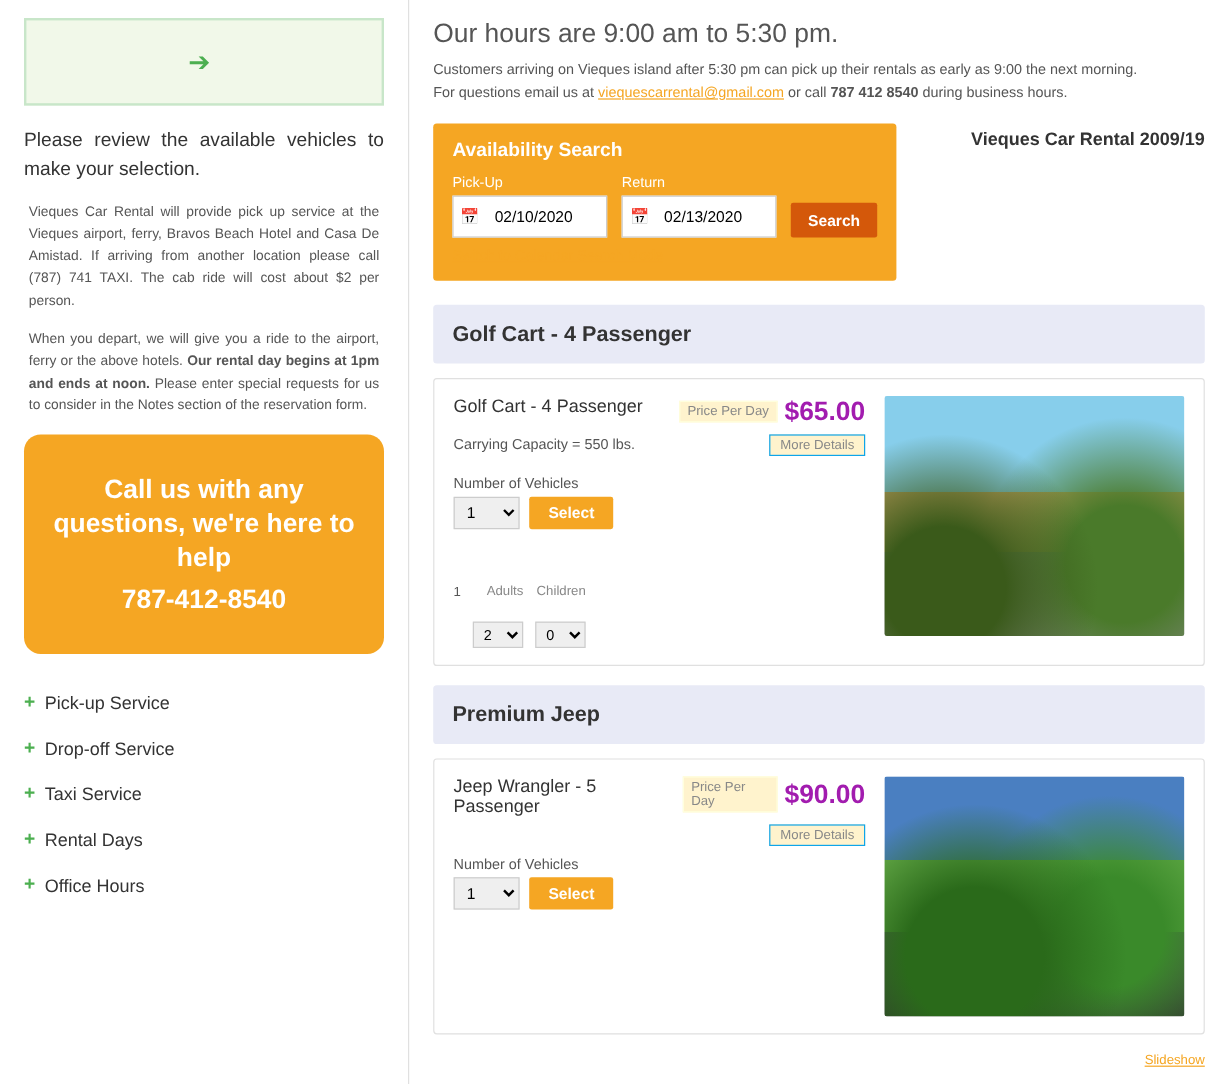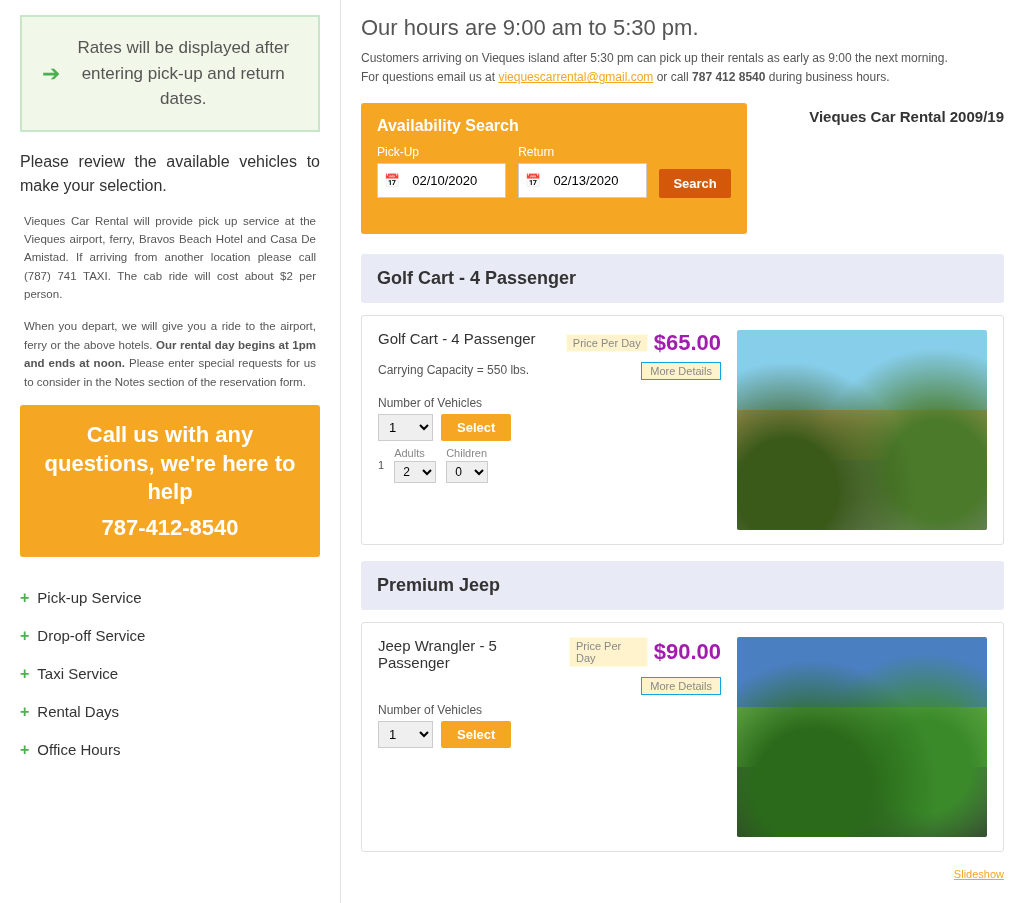--- a/index.html
+++ b/index.html
@@ -42,22 +42,22 @@
       line-height: 1.6;
       margin-bottom: 14px;
       padding: 0 4px;
     }
     .info-text strong { font-weight: bold; }
 
     .call-box {
       background: #f5a623;
       color: #fff;
       text-align: center;
-      padding: 16px 20px;
-      border-radius: 3px;
+      padding: 32px 20px;
+      border-radius: 14px;
       margin-bottom: 22px;
     }
     .call-box .call-text {
       font-size: 22px;
       font-weight: bold;
       line-height: 1.3;
       margin-bottom: 8px;
     }
     .call-box .call-number {
       font-size: 22px;
@@ -214,21 +214,21 @@
       background: #f5a623;
       color: #fff;
       border: none;
       padding: 6px 16px;
       font-size: 13px;
       font-weight: bold;
       cursor: pointer;
       border-radius: 2px;
     }
     .adults-children { display: flex; gap: 10px; align-items: center; font-size: 11px; color: #555; }
-    .adults-children .ac-group { display: flex; flex-direction: column; align-items: flex-start; gap: 2px; }
+    .adults-children .ac-group { display: flex; flex-direction: column; align-items: flex-end; gap: 19px; margin-top: 40px; }
     .ac-label { font-size: 11px; color: #888; }
     .ac-row { display: flex; align-items: center; gap: 4px; }
     .ac-select { padding: 2px 4px; border: 1px solid #ccc; font-size: 12px; width: 42px; }
     .remove-btn {
       background: #2e5fa3;
       color: #fff;
       border: none;
       padding: 7px 16px;
       font-size: 12px;
       cursor: pointer;
@@ -279,21 +279,20 @@
 </head>
 <body>
 
 <div class="page-wrapper">
 
   <div class="sidebar">
 
     <div class="rates-box">
       <div class="rates-box-inner">
         <span class="arrow">➔</span>
-        <span>Rates will be displayed after entering pick-up and return dates.</span>
       </div>
     </div>
 
     <p class="review-text">Please  review  the  available vehicles to make your selection.</p>
 
     <p class="info-text">
       <span>Vieques Car Rental will provide pick up service at the Vieques airport, ferry, Bravos Beach Hotel and Casa De Amistad. If arriving from another location please call (787) 741 TAXI. The cab ride will cost about $2 per person.</span>
     </p>
 
     <p class="info-text">

